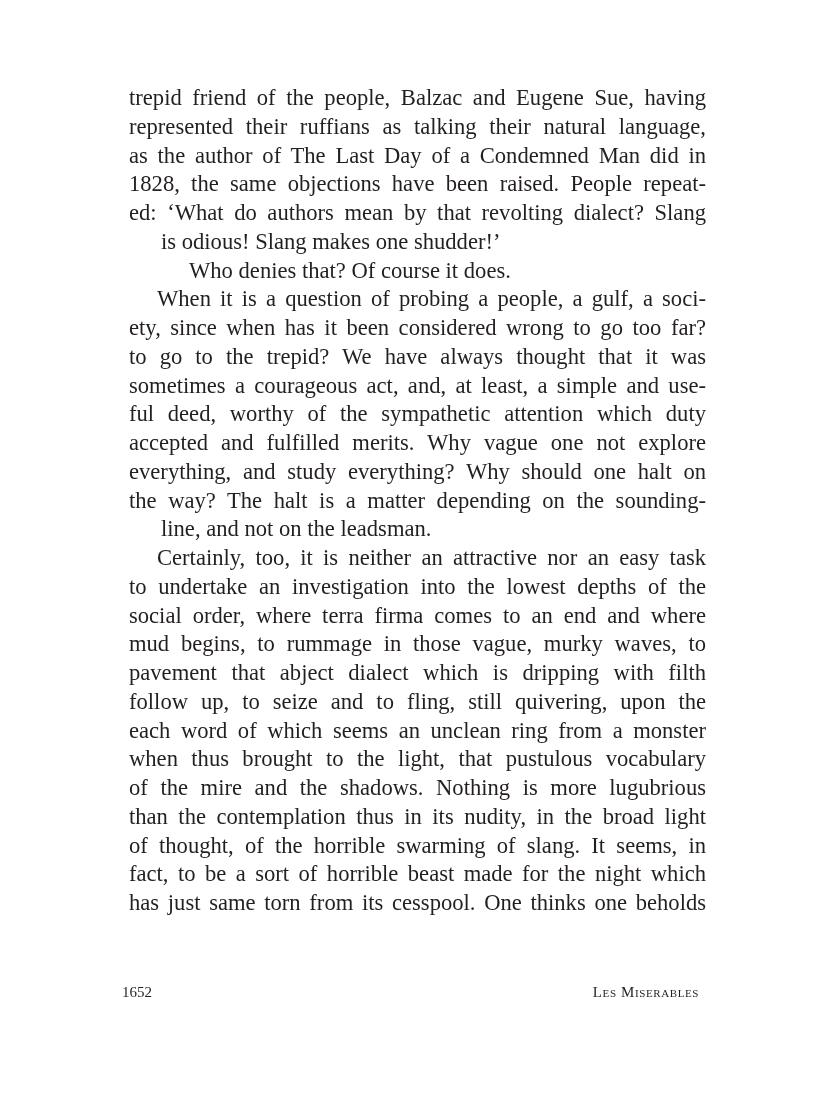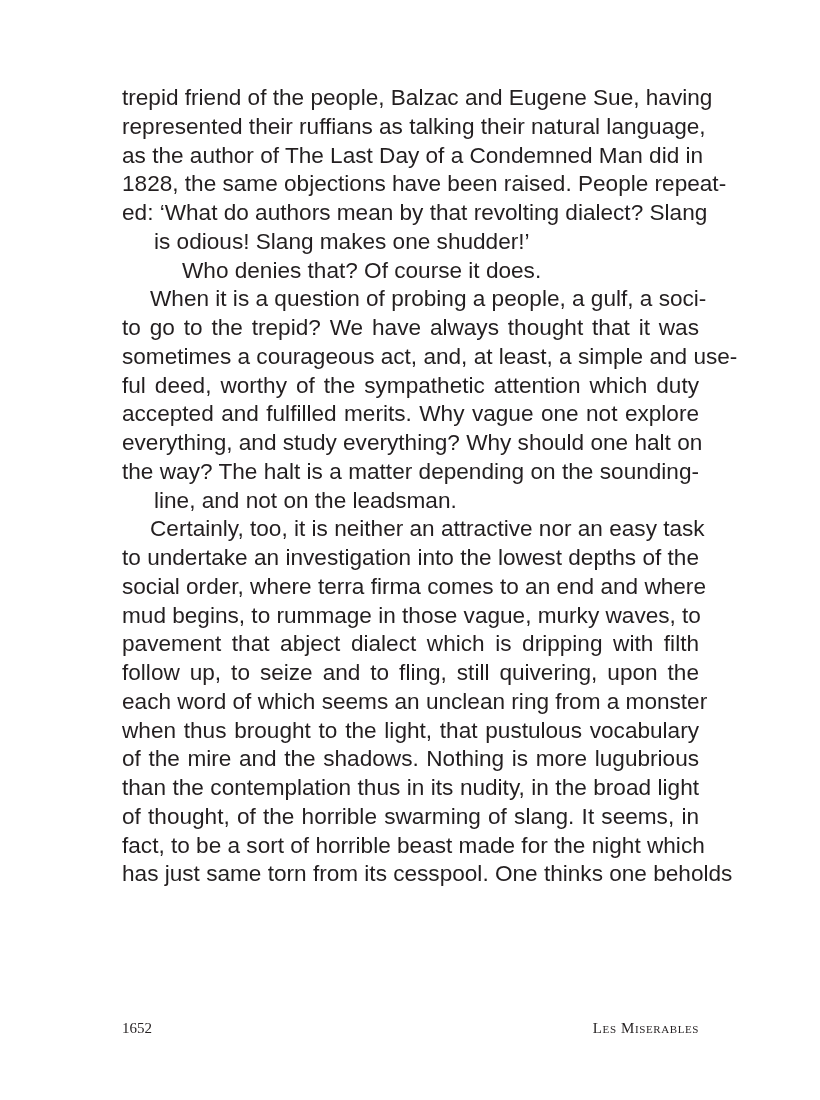--- a/index.html
+++ b/index.html
@@ -1,46 +1,47 @@
 <!DOCTYPE html>
 <html><head>
   <meta charset="utf-8">
   <style>
     html, body { margin: 0; padding: 0; background: #ffffff; }
     body { width: 820px; height: 1100px; position: relative; overflow: hidden; }
     .page { position: absolute; left: 0; top: 0; width: 820px; height: 1100px; background: #fff; }
     .text {
-      position: absolute; left: 122px; top: 84px; width: 577px;
-      font-family: Liberation Sans, sans-serif;
+      position: absolute; left: 129px; top: 84px; width: 577px;
+      font-family: Liberation Serif, serif;
       font-size: 22.6px; line-height: 28.75px; color: #231f20;
     }
     .line { display: block; white-space: nowrap; text-align: justify; text-align-last: justify; height: 28.75px; }
     .line.last { text-align-last: left; margin-left: 32px; }
     .line.indent { padding-left: 28px; }
     .footer {
       position: absolute; top: 984px; left: 122px; width: 577px;
       font-family: "Liberation Serif", "DejaVu Serif", serif; color: #231f20;
-      display: flex; justify-content: space-between; align-items: flex-end;
+      display: flex; justify-content: space-between; align-items: center;
     }
     .pnum { font-size: 15px; }
-    .runhead { font-size: 15px; font-variant: small-caps; letter-spacing: 0.6px; margin-top: 36px; }
+    .runhead { font-size: 15px; font-variant: small-caps; letter-spacing: 0.6px; }
   </style>
 </head>
 <body>
 
 <div class="page">
   <div class="text" id="body-text">
       <span class="line">trepid friend of the people, Balzac and Eugene Sue, having</span>
       <span class="line">represented their ruffians as talking their natural language,</span>
       <span class="line">as the author of The Last Day of a Condemned Man did in</span>
       <span class="line">1828, the same objections have been raised. People repeat-</span>
       <span class="line">ed: ‘What do authors mean by that revolting dialect? Slang</span>
       <span class="line last">is odious! Slang makes one shudder!’</span>
       <span class="line indent last">Who denies that? Of course it does.</span>
       <span class="line indent">When it is a question of probing a people, a gulf, a soci-</span>
+      <span class="line">ety, since when has it been considered wrong to go too far?</span>
       <span class="line">to go to the trepid? We have always thought that it was</span>
       <span class="line">sometimes a courageous act, and, at least, a simple and use-</span>
       <span class="line">ful deed, worthy of the sympathetic attention which duty</span>
       <span class="line">accepted and fulfilled merits. Why vague one not explore</span>
       <span class="line">everything, and study everything? Why should one halt on</span>
       <span class="line">the way? The halt is a matter depending on the sounding-</span>
       <span class="line last">line, and not on the leadsman.</span>
       <span class="line indent">Certainly, too, it is neither an attractive nor an easy task</span>
       <span class="line">to undertake an investigation into the lowest depths of the</span>
       <span class="line">social order, where terra firma comes to an end and where</span>

